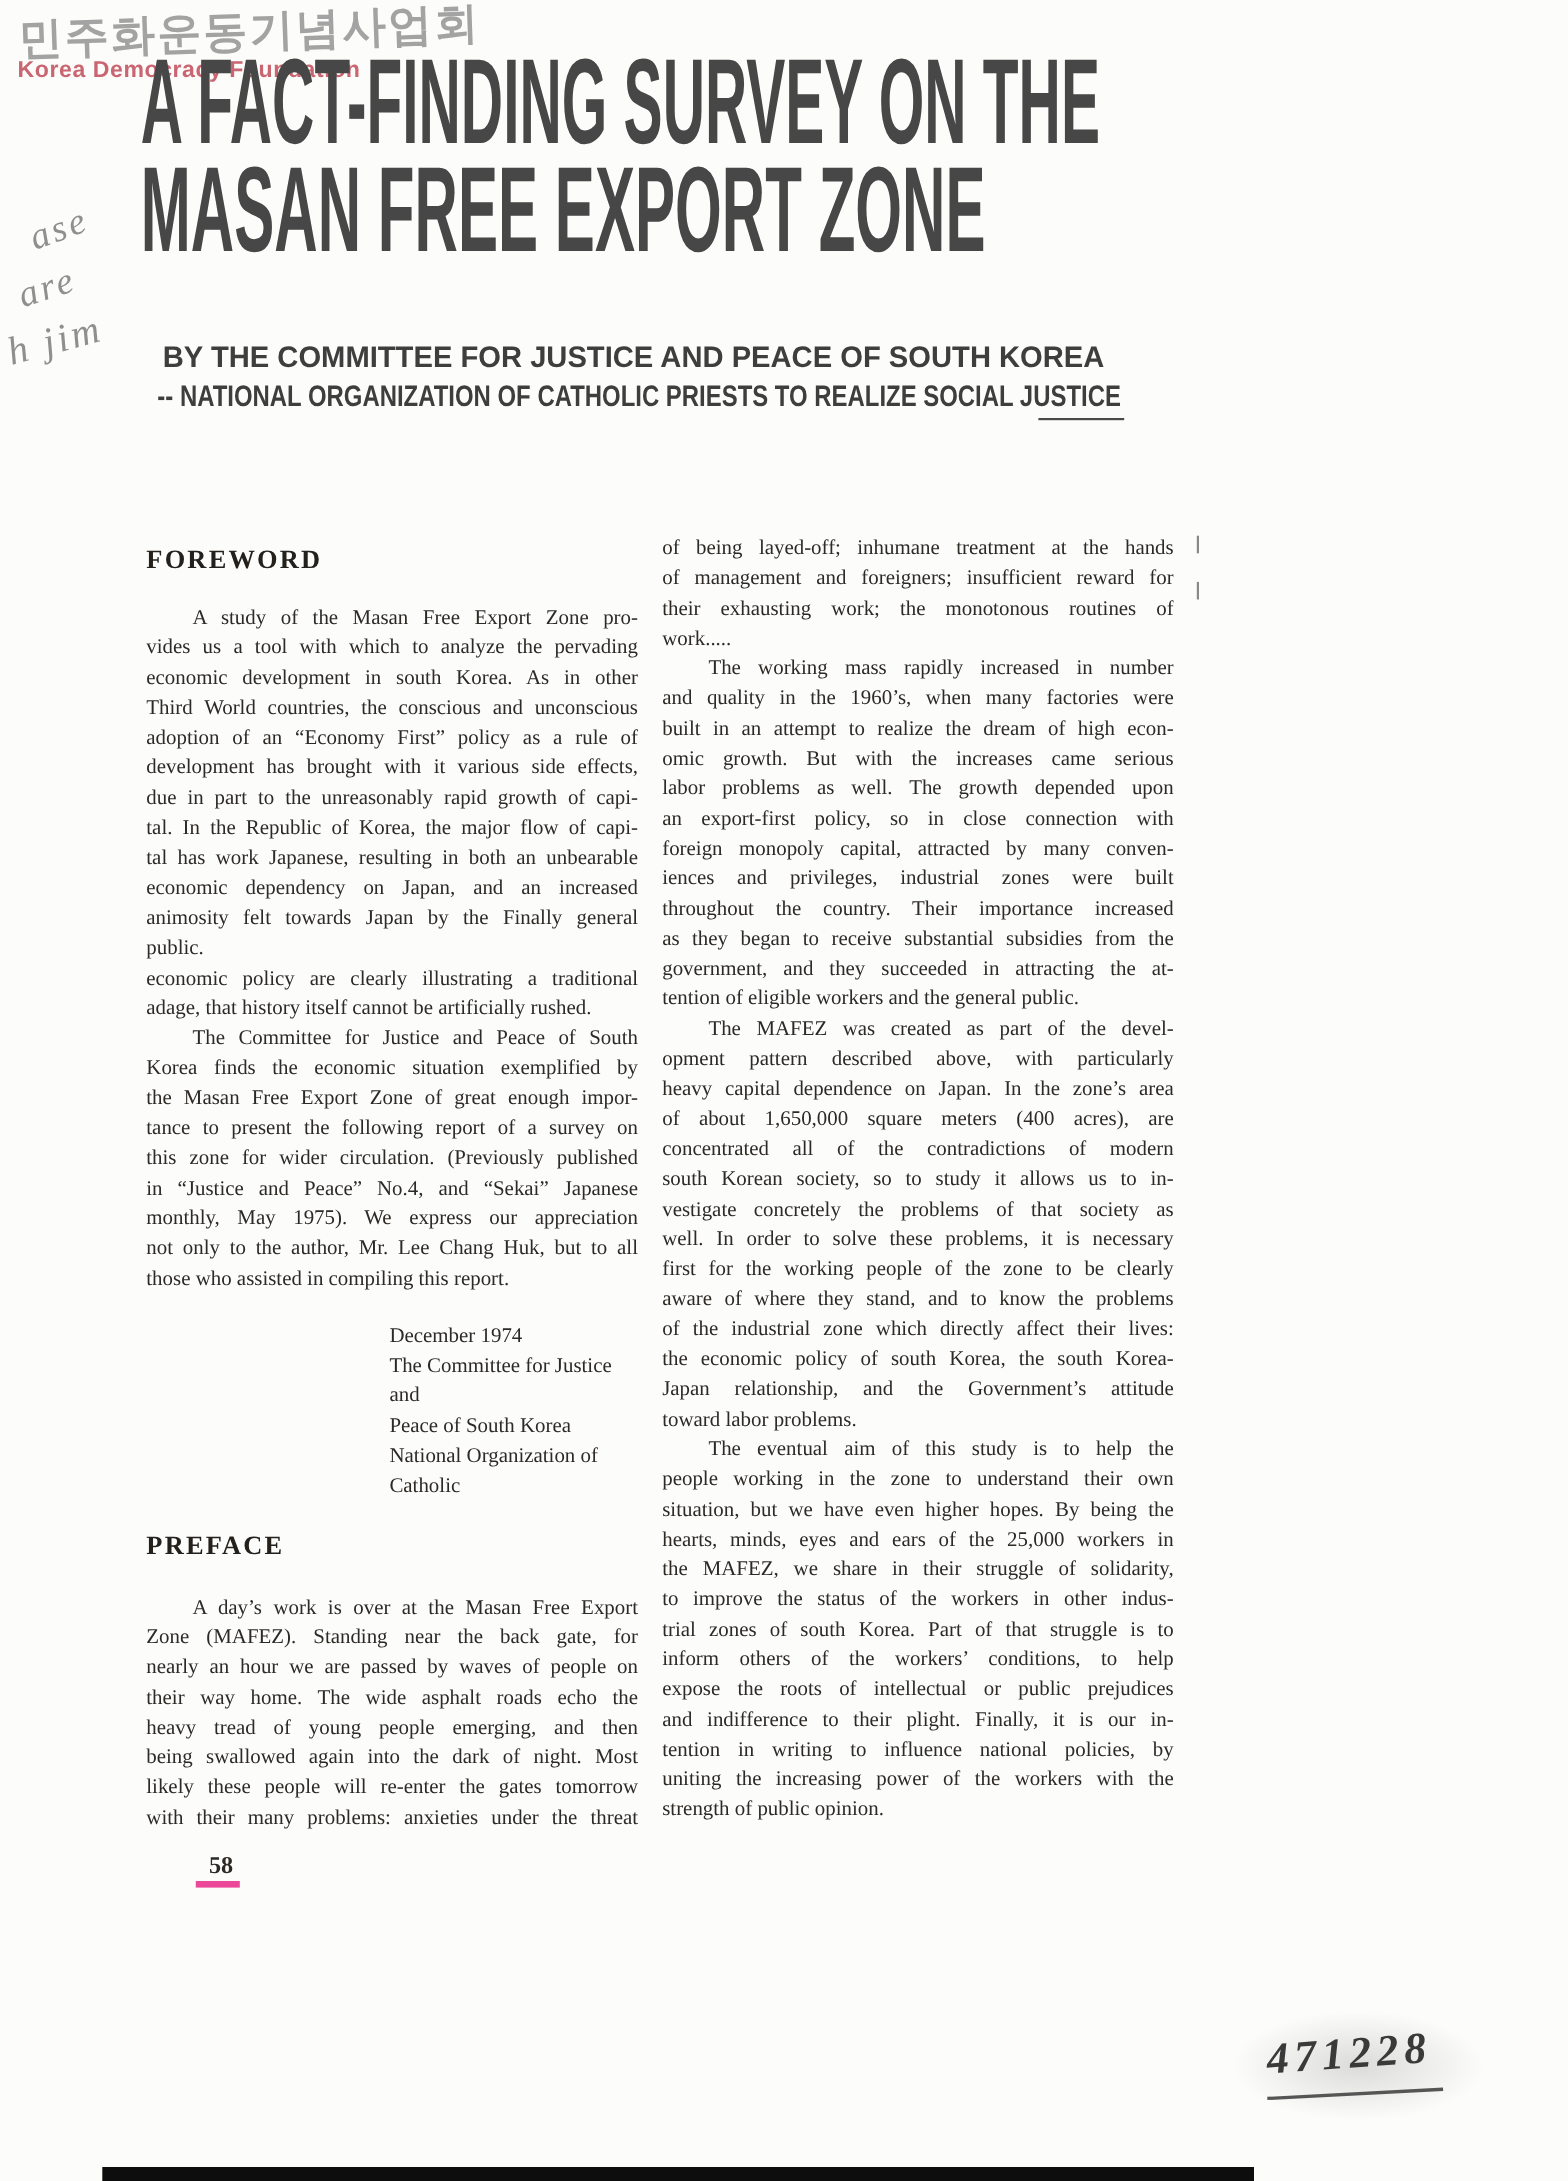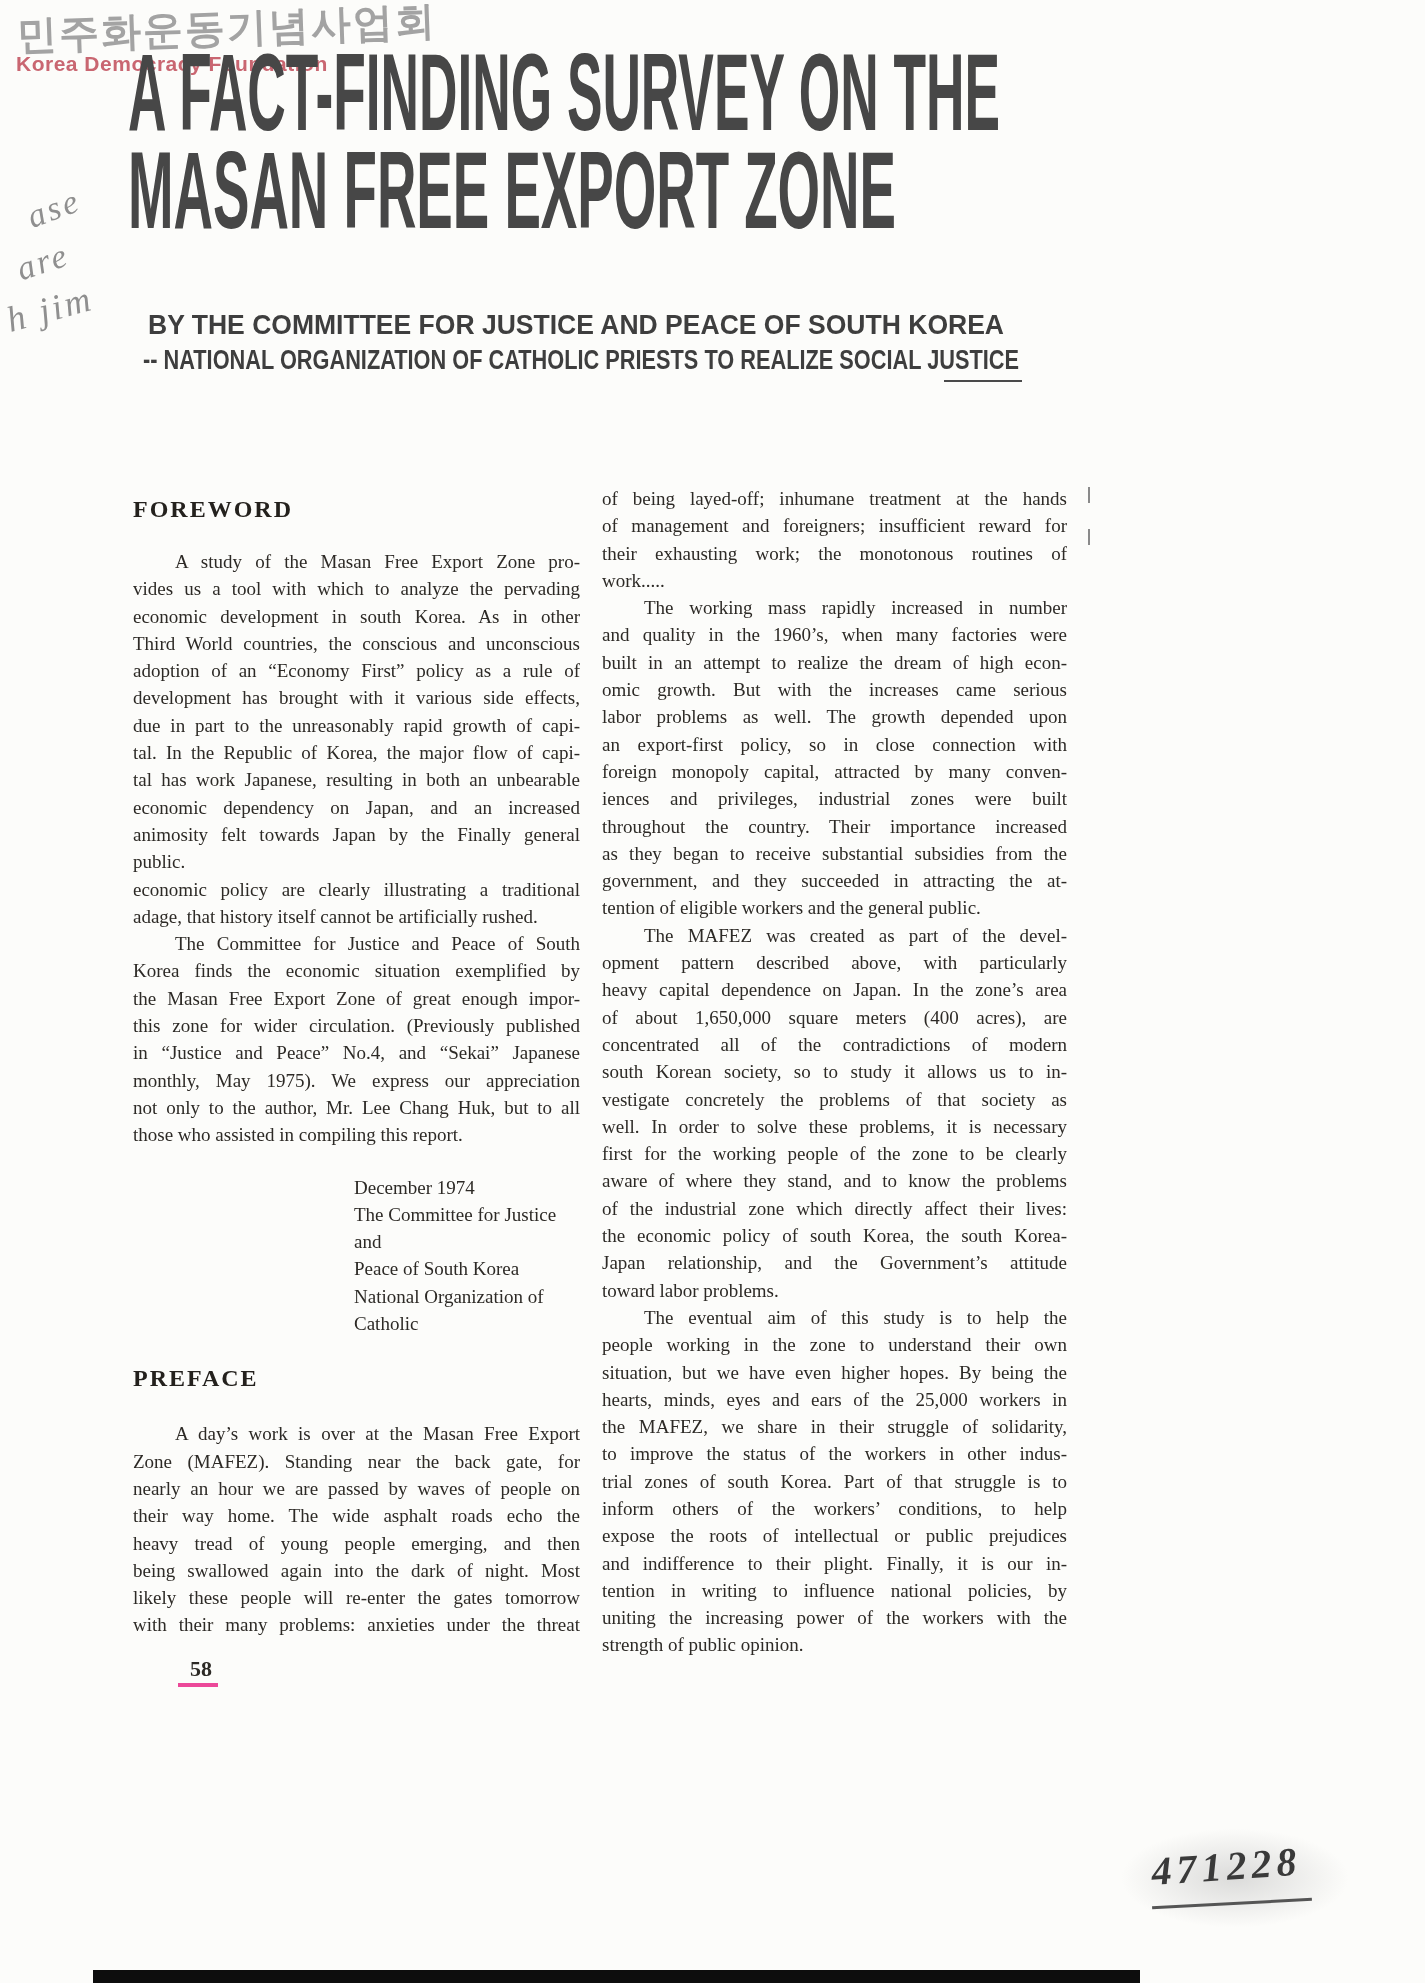--- a/index.html
+++ b/index.html
@@ -33,21 +33,21 @@
   .col h2{font-size:24px;line-height:28px;letter-spacing:2px;margin:0 0 25px 0;font-weight:bold;color:#24211d;}
   .col h2.preface-h{margin:27px 0 28px 0;}
   .para{margin:0;}
   .jline{white-space:nowrap;overflow:hidden;text-align:justify;text-align-last:justify;text-justify:inter-word;}
   .jline.first{text-indent:42px;}
   .jline.last{text-align-last:left;}
   .attribution{margin:25px 0 0 221px;}
   .list-line{line-height:27.3px;}
   .pagenum-wrap{margin-top:16px;}
   .pagenum{display:inline-block;margin-left:45px;padding:0 6px 1px 12px;font-weight:bold;font-size:22px;
-           border-bottom:4px solid #ec4899;}
+           border-bottom:6px solid #ec4899;}
   
   .tick{position:absolute;width:2px;height:16px;background:#8a8a8a;}
   .tick.t1{left:1088px;top:487px;}
   .tick.t2{left:1088px;top:529px;}
   .smudge{position:absolute;left:1120px;top:1828px;width:230px;height:100px;
           background:radial-gradient(ellipse at center,rgba(170,170,170,.40),rgba(170,170,170,0) 70%);}
   .hw-number{position:absolute;left:1150px;top:1848px;font-family:"Liberation Serif",serif;
              font-style:italic;font-weight:bold;font-size:40px;letter-spacing:5px;color:#3a3a3a;
              transform:rotate(-4deg);transform-origin:left top;}
   .hw-stroke{position:absolute;left:1152px;top:1902px;width:160px;height:3px;background:#555;
@@ -102,20 +102,21 @@
           <div class="jline last">public.</div>
         </div>
         <div class="para">
           <div class="jline">economic policy are clearly illustrating a traditional</div>
           <div class="jline last">adage, that history itself cannot be artificially rushed.</div>
         </div>
         <div class="para">
           <div class="jline first">The Committee for Justice and Peace of South</div>
           <div class="jline">Korea finds the economic situation exemplified by</div>
           <div class="jline">the Masan Free Export Zone of great enough impor-</div>
+          <div class="jline">tance to present the following report of a survey on</div>
           <div class="jline">this zone for wider circulation. (Previously published</div>
           <div class="jline">in “Justice and Peace” No.4, and “Sekai” Japanese</div>
           <div class="jline">monthly, May 1975). We express our appreciation</div>
           <div class="jline">not only to the author, Mr. Lee Chang Huk, but to all</div>
           <div class="jline last">those who assisted in compiling this report.</div>
         </div>
       </div>
     <div class="attribution">
         <div class="list-line">December 1974</div>
         <div class="list-line">The Committee for Justice and</div>

